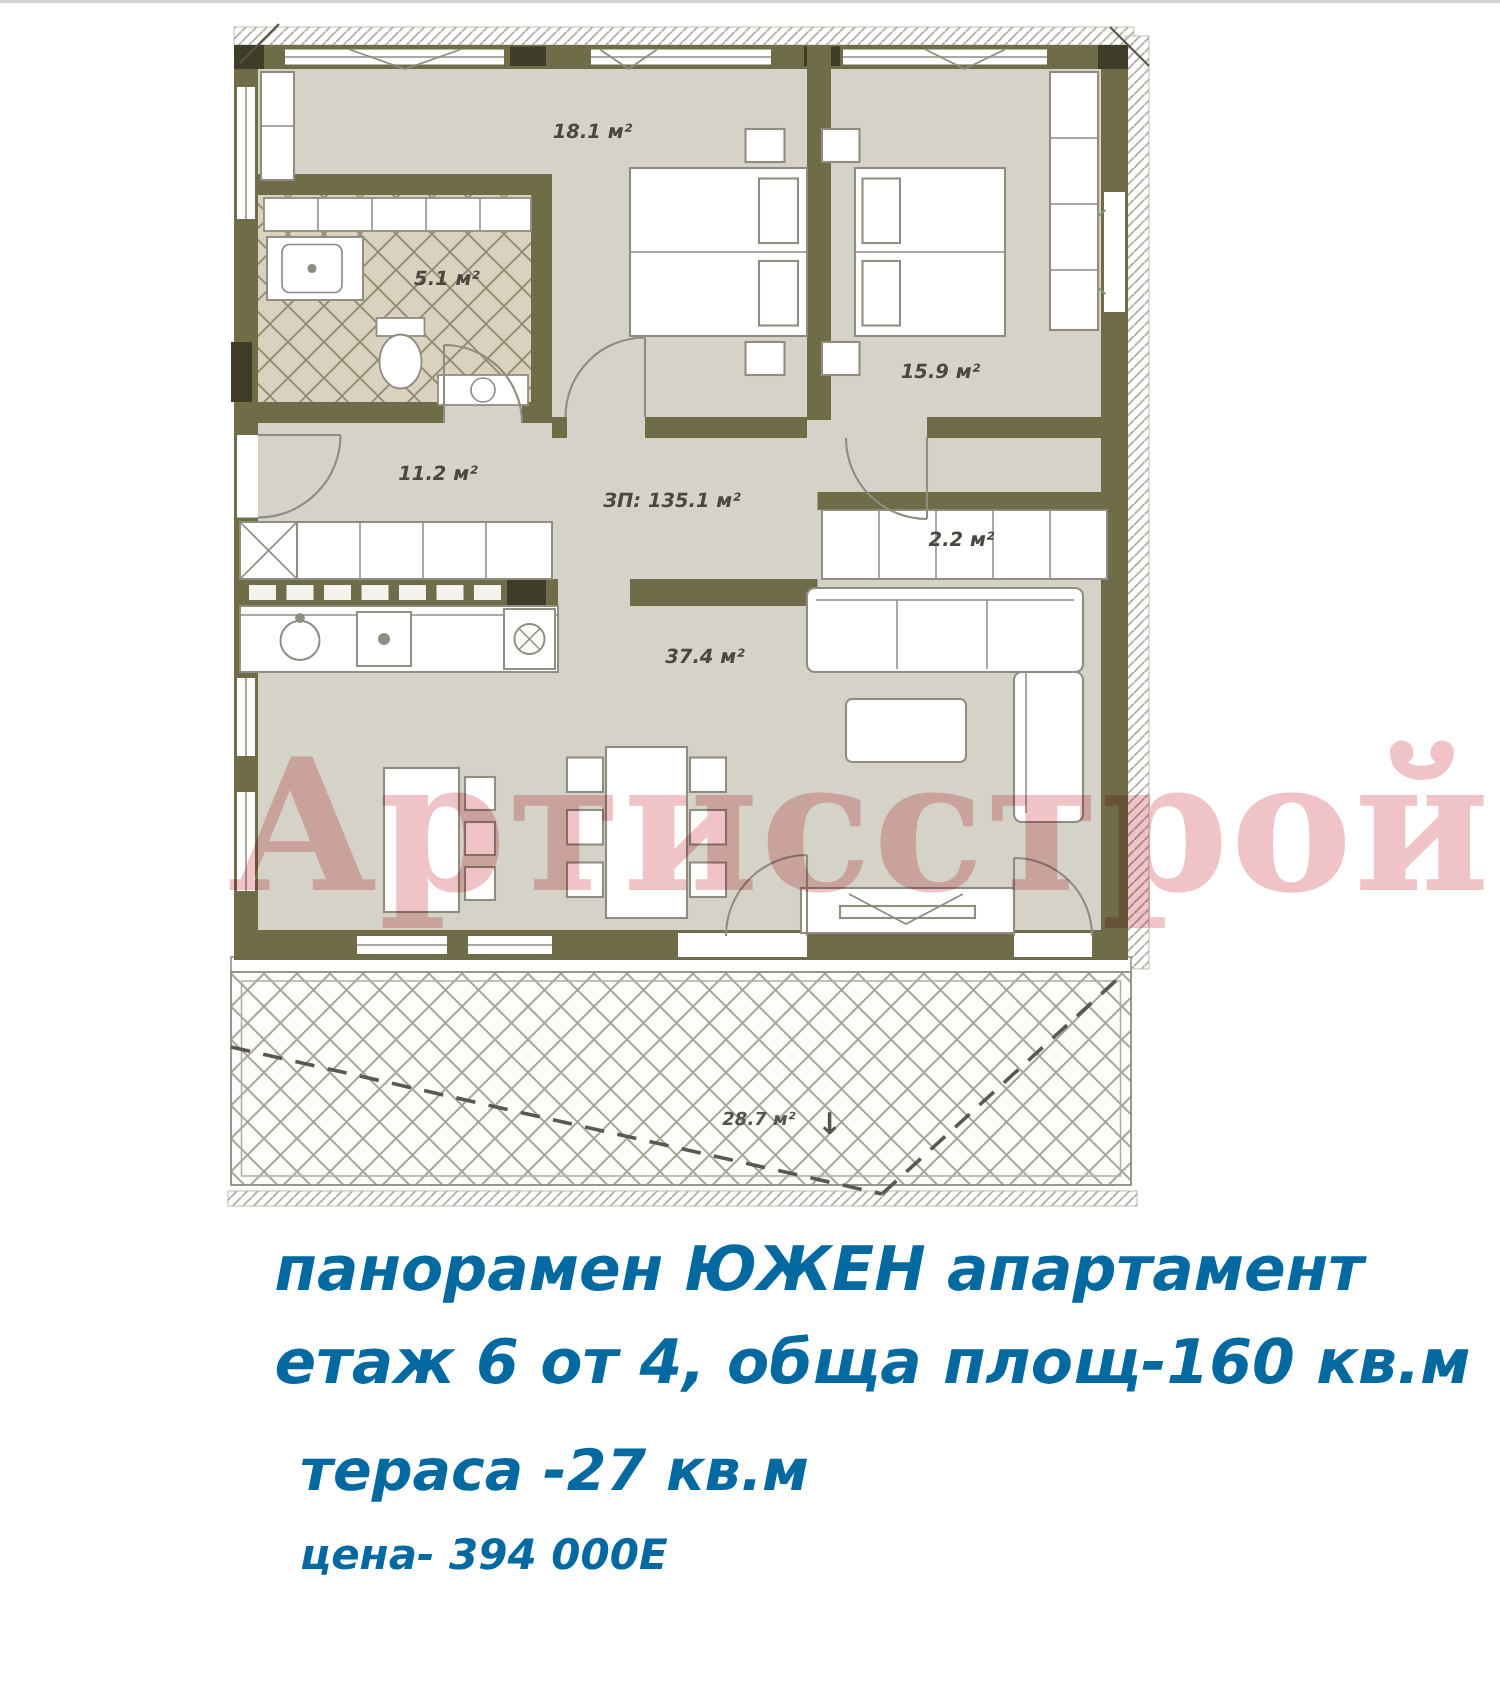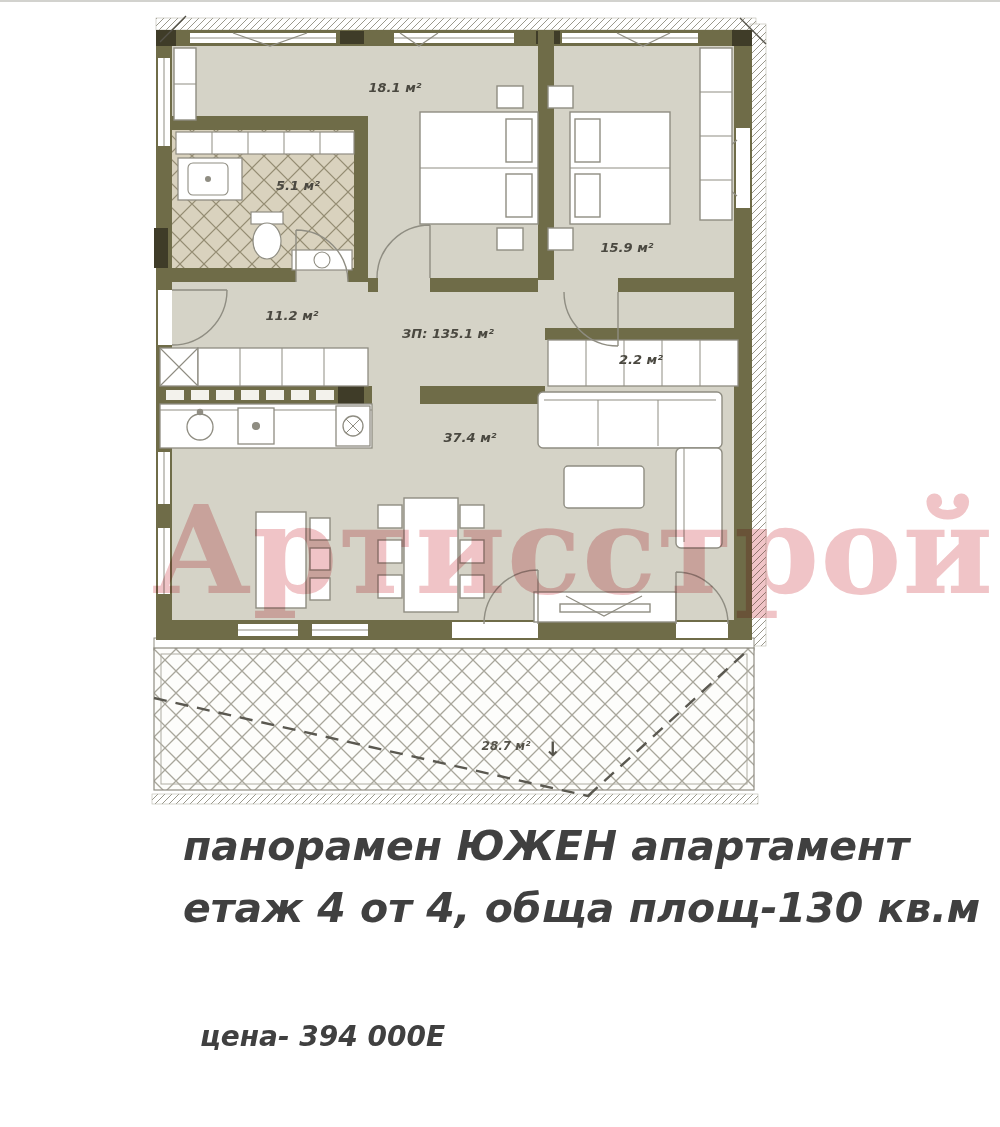--- a/index.html
+++ b/index.html
@@ -7,21 +7,21 @@
        font-family:"DejaVu Sans","Liberation Sans",sans-serif;}
   .top-rule{position:absolute;left:0;top:0;width:1000px;height:2px;background:#d2d2ce;}
   .stage{position:absolute;left:0;top:0;width:1000px;height:900px;}
   svg text{font-family:"DejaVu Sans","Liberation Sans",sans-serif;}
   .room-label{fill:#4a4840;font-size:13px;font-style:italic;font-weight:bold;}
   .small-label{fill:#55534a;font-size:12px;font-style:italic;font-weight:bold;}
   .watermark{position:absolute;left:152px;top:478px;width:860px;
      font-family:"DejaVu Serif","Liberation Serif",serif;font-weight:bold;
      font-size:122px;letter-spacing:1px;color:#e39498;opacity:.55;
      mix-blend-mode:multiply;white-space:nowrap;pointer-events:none;}
-  .caption{position:absolute;color:#404040;font-weight:bold;font-style:italic;
+  .caption{position:absolute;color:#0369a1;font-weight:bold;font-style:italic;
      white-space:nowrap;}
   .cap-1{left:183px;top:822px;font-size:41px;}
   .cap-2{left:183px;top:884px;font-size:41px;}
   .cap-3{left:200px;top:958px;font-size:38px;}
   .cap-4{left:200px;top:1020px;font-size:28px;}
 </style>
 </head>
 <body>
 
 <div class="stage">
@@ -253,15 +253,16 @@
       <text class="room-label" x="641" y="364">2.2 м²</text>
       <text class="room-label" x="470" y="442">37.4 м²</text>
       <text class="small-label" x="506" y="750">28.7 м²</text>
       <text class="small-label" x="553" y="756" style="font-size:20px;font-style:normal">↓</text>
     </g>
   </svg>
 
   <div class="watermark">Артисстрой</div>
 
   <div class="caption cap-1">панорамен ЮЖЕН апартамент</div>
-  <div class="caption cap-2">етаж 4 от 4, обща площ-130 кв.м</div>
+  <div class="caption cap-2">етаж 6 от 4, обща площ-160 кв.м</div>
+  <div class="caption cap-3">тераса -27 кв.м</div>
   <div class="caption cap-4">цена- 394 000Е</div>
 </div>
 
 </body></html>

